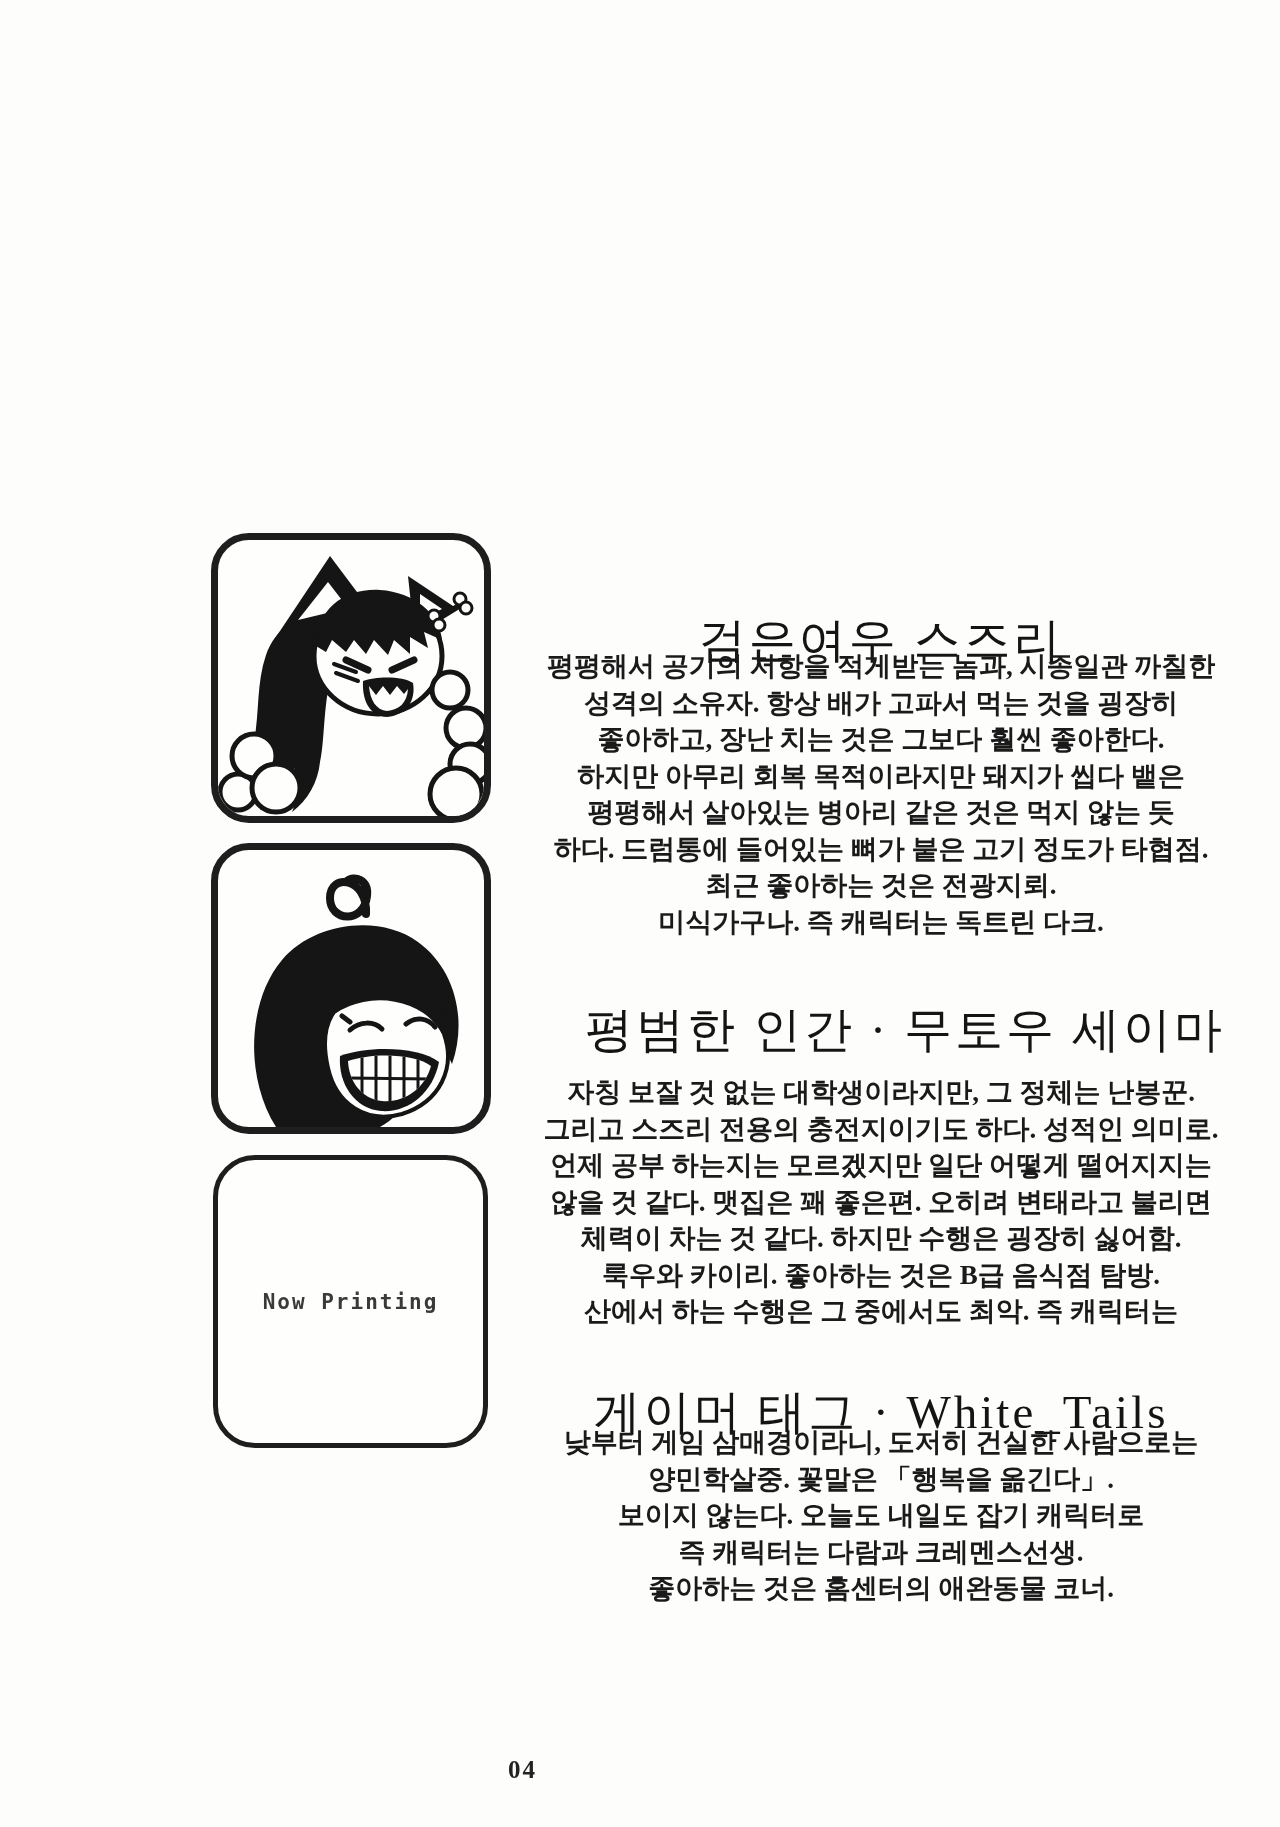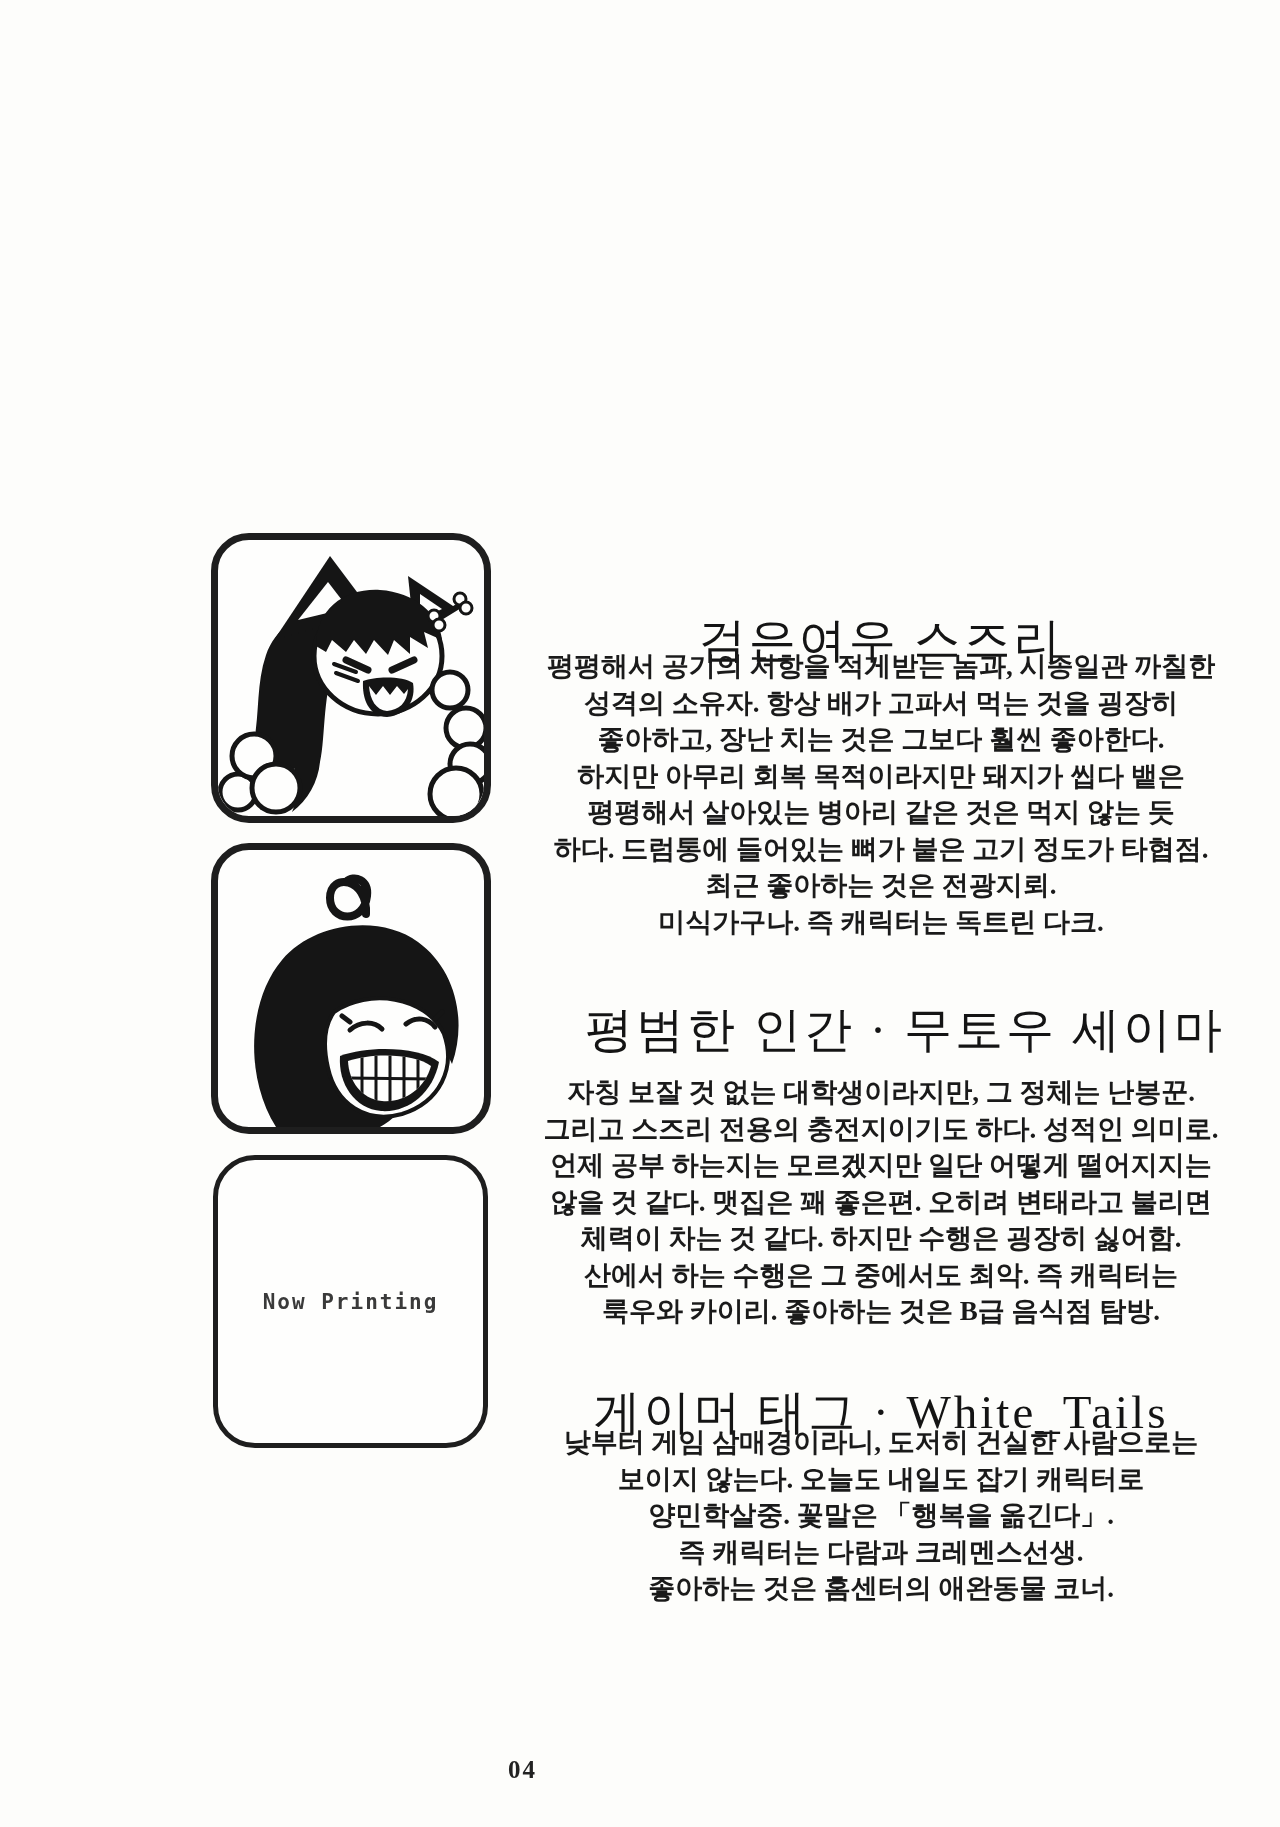--- a/index.html
+++ b/index.html
@@ -146,30 +146,30 @@
       </g>
     </svg>
   </div>
   <h1 class="title title2">평범한 인간 · 무토우 세이마</h1>
   <div class="para para2">
     <div class="line">자칭 보잘 것 없는 대학생이라지만, 그 정체는 난봉꾼.</div>
     <div class="line">그리고 스즈리 전용의 충전지이기도 하다. 성적인 의미로.</div>
     <div class="line">언제 공부 하는지는 모르겠지만 일단 어떻게 떨어지지는</div>
     <div class="line">않을 것 같다. 맷집은 꽤 좋은편. 오히려 변태라고 불리면</div>
     <div class="line">체력이 차는 것 같다. 하지만 수행은 굉장히 싫어함.</div>
+    <div class="line">룩우와 카이리. 좋아하는 것은 B급 음식점 탐방.</div>
     <div class="line">산에서 하는 수행은 그 중에서도 최악. 즉 캐릭터는</div>
-    <div class="line">룩우와 카이리. 좋아하는 것은 B급 음식점 탐방.</div>
   </div>
 
   <div class="imgbox box3">
     <span class="now-printing">Now Printing</span>
   </div>
   <h1 class="title title3">게이머 태그 · White_Tails</h1>
   <div class="para para3">
     <div class="line">낮부터 게임 삼매경이라니, 도저히 건실한 사람으로는</div>
+    <div class="line">양민학살중. 꽃말은 「행복을 옮긴다」.</div>
     <div class="line">보이지 않는다. 오늘도 내일도 잡기 캐릭터로</div>
-    <div class="line">양민학살중. 꽃말은 「행복을 옮긴다」.</div>
     <div class="line">즉 캐릭터는 다람과 크레멘스선생.</div>
     <div class="line">좋아하는 것은 홈센터의 애완동물 코너.</div>
   </div>
 
   <div class="page-number">04</div>
 </div>
 
 </body></html>

